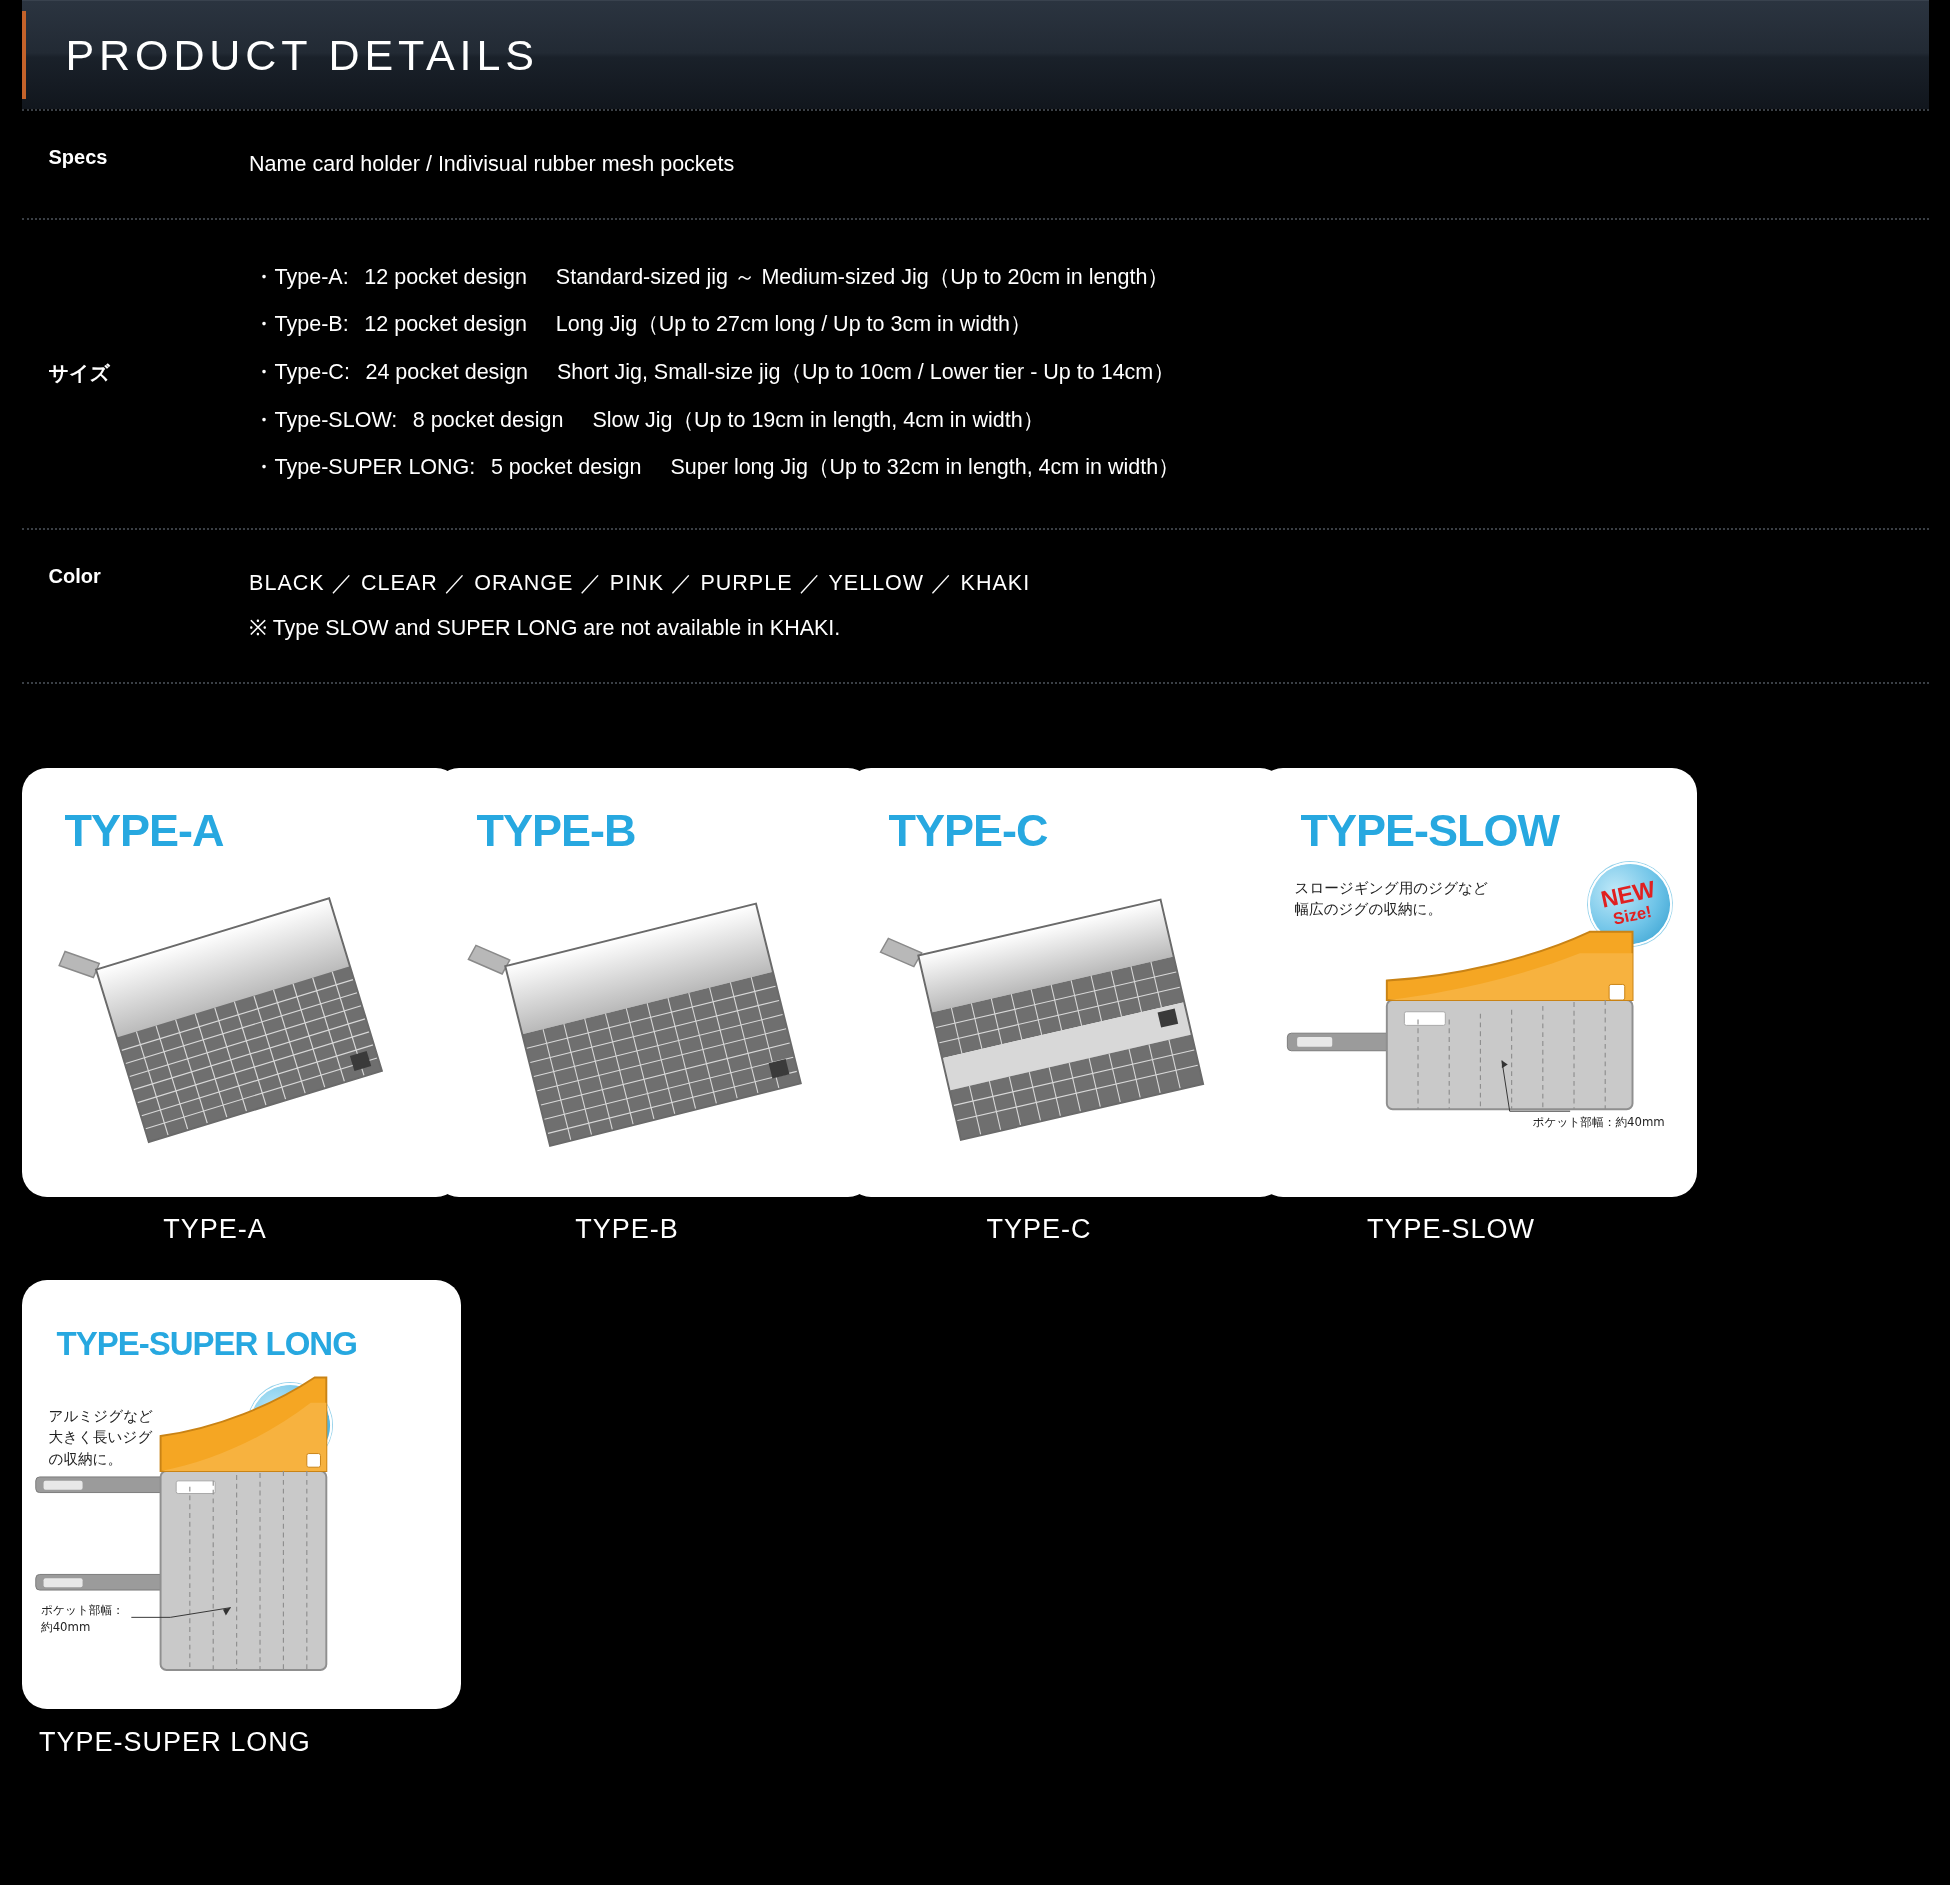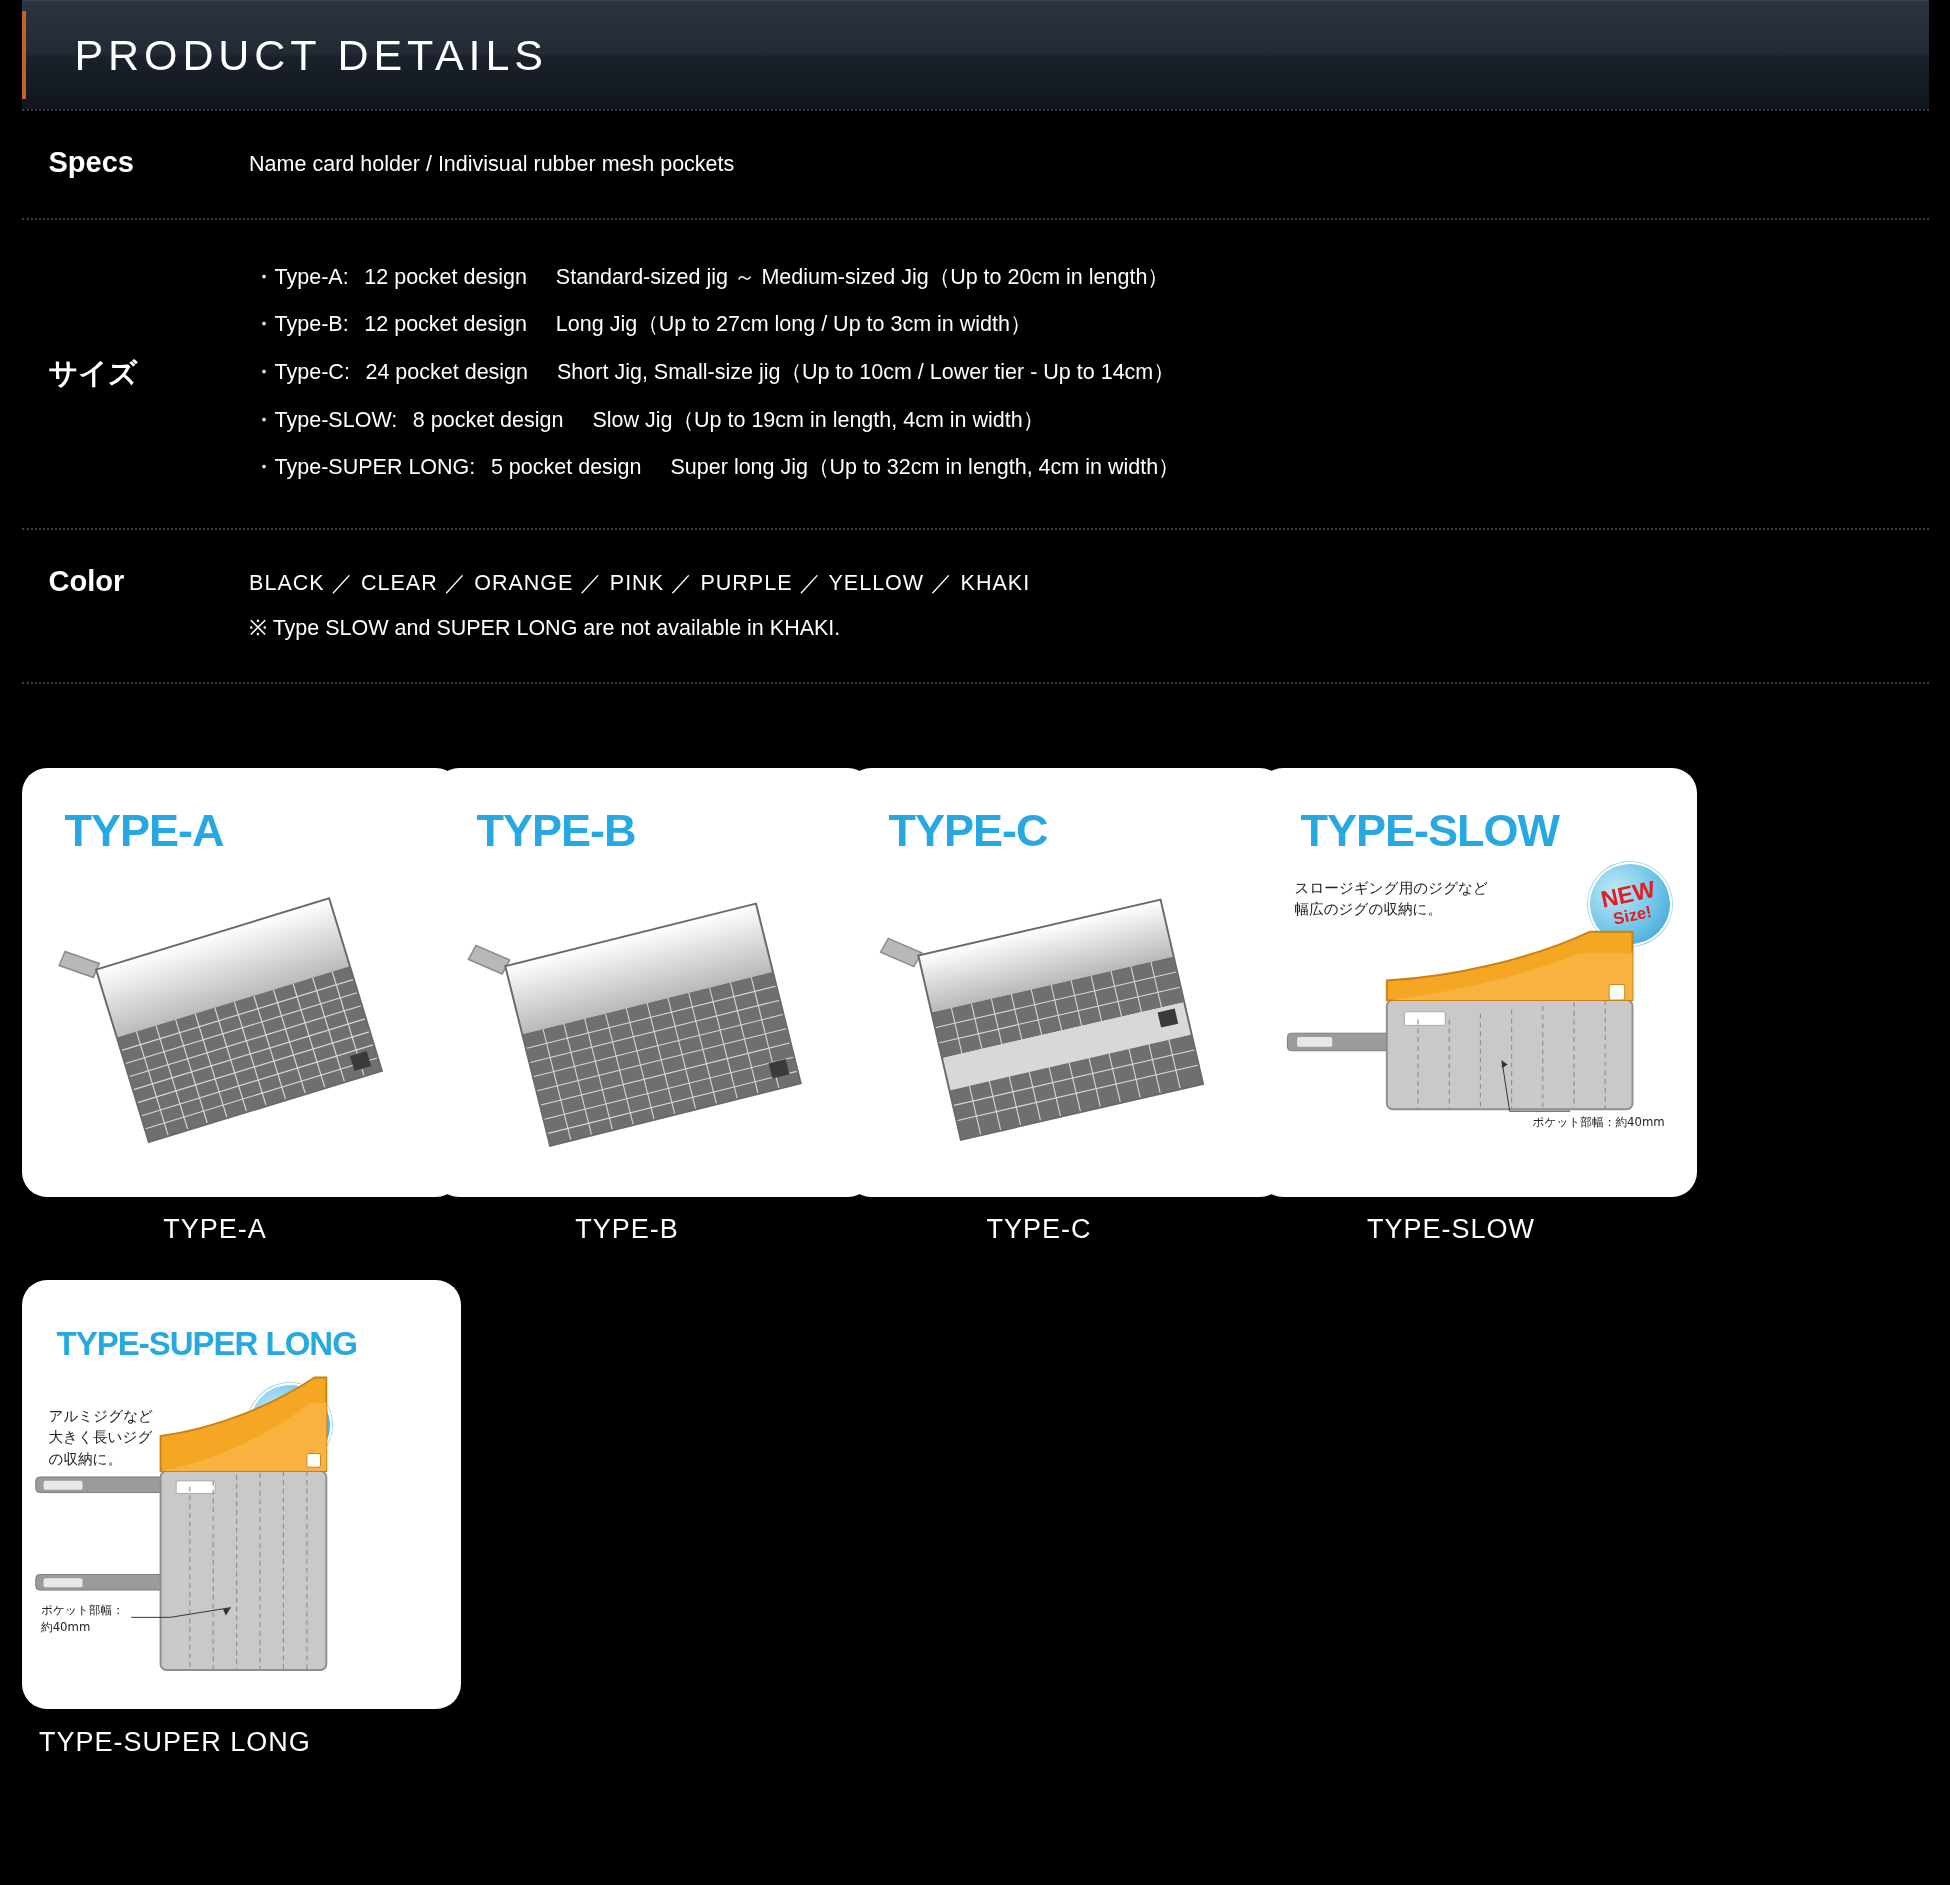--- a/index.html
+++ b/index.html
@@ -27,21 +27,21 @@
     position: relative;
   }
   .section-bar::before {
     content: "";
     position: absolute;
     left: 0; top: 9.8px; bottom: 9.8px;
     width: 4.9px;
     background: #c4622a;
   }
   .section-bar h2 {
-    margin: 16px;
+    margin: 7px;
     padding-left: 37px;
     color: #ffffff;
     font-size: 43px;
     font-weight: 400;
     letter-spacing: 4.9px;
     text-align: right;
   }
 
   
   .spec-table {
@@ -52,21 +52,21 @@
   .spec-row {
     display: flex;
     align-items: flex-start;
     border-bottom: 2px dotted #3a3f45;
   }
   .spec-row:first-child { border-top: 2px dotted #3a3f45; }
   .spec-label {
     width: 210px;
     min-width: 210px;
     color: #ffffff;
-    font-size: 29px;
+    font-size: 20px;
     font-weight: bold;
     padding: 35px 0 35px 27px;
     display: flex;
     align-items: center;
   }
   .spec-row.tall .spec-label { align-items: center; }
   .spec-value {
     color: #ffffff;
     font-size: 21.5px;
     line-height: 1.9;

